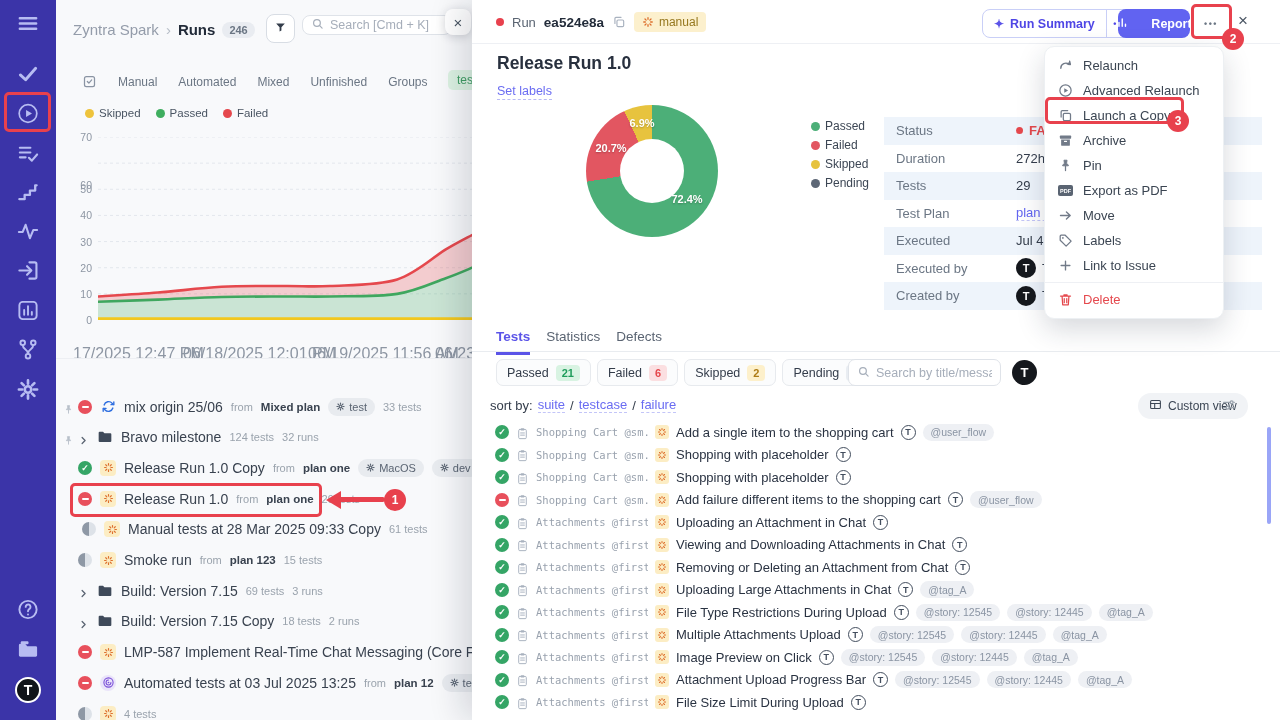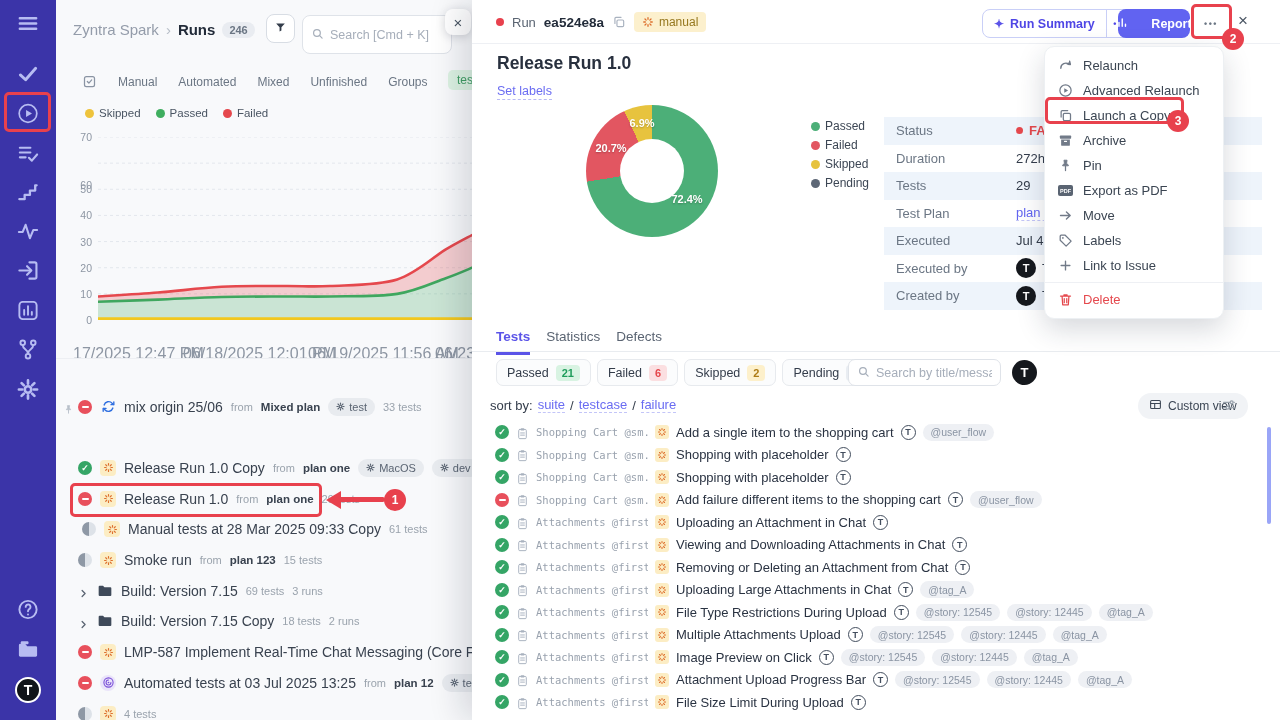--- a/index.html
+++ b/index.html
@@ -14,21 +14,21 @@
 #left-panel{position:absolute;left:56px;top:0;width:416px;height:720px;background:#f8f9fb;overflow:hidden;z-index:1}
 .lp-breadcrumb{position:absolute;left:17px;top:21px;display:flex;align-items:center;gap:7px;white-space:nowrap}
 .bc-proj{font-size:15px;color:#949caa}.bc-sep{font-size:15px;color:#b6bdc7}.bc-sec{font-size:15px;font-weight:700;color:#222b39}
 .bc-count{background:#e9ecf1;color:#6b7684;font-size:11px;font-weight:700;border-radius:10px;padding:2px 7px}
 .lp-funnel{position:absolute;left:210px;top:14px;width:29px;height:29px;border:1px solid #d8dde4;border-radius:8px;background:#fff;display:flex;align-items:center;justify-content:center;color:#333c4a;cursor:pointer}
 .lp-funnel svg{width:13px;height:13px}
 .search-box{position:absolute;display:flex;align-items:center;gap:6px;border:1px solid #dfe3e9;border-radius:8px;background:#fff;padding:0 8px;color:#a6aeba}
 .search-box svg{width:13px;height:13px;flex:none}
 .search-box input{border:none;outline:none;width:100%;font-size:12.5px;color:#333;background:transparent;font-family:"Liberation Sans",sans-serif}
 .search-box input::placeholder{color:#a6aeba}
-#lp-search{left:246px;top:15px;width:150px;height:39px}
+#lp-search{left:246px;top:15px;width:150px;height:20px}
 .lp-close{position:absolute;left:389px;top:9px;width:26px;height:26px;background:#fff;border-radius:8px;box-shadow:0 2px 10px rgba(20,30,50,.18);display:flex;align-items:center;justify-content:center;font-size:15px;color:#4a5563;cursor:pointer;z-index:2}
 #runs-tabs{position:absolute;left:26px;top:74px;display:flex;align-items:center;gap:21px;font-size:12px;color:#6b7684;white-space:nowrap}
 #runs-tabs .tab{cursor:pointer}
 #runs-tabs .tab-ic{width:15px;height:15px;color:#8a94a3}
 .tes-pill{position:absolute;left:392px;top:70px;background:#dcf2e2;color:#3f9d63;font-size:12px;border-radius:5px;padding:3px 9px;white-space:nowrap}
 #chart-legend{position:absolute;left:29px;top:107px;display:flex;gap:15px;align-items:center}
 .leg-item{display:flex;align-items:center;gap:5px;font-size:11.5px;color:#4a5563}
 .leg-dot{width:9px;height:9px;border-radius:50%}
 #chart-ylabels span{position:absolute;left:6px;width:30px;text-align:right;font-size:10.5px;color:#8d96a3}
 #chart-xlabels span{position:absolute;top:345px;font-size:16px;color:#8d96a3;white-space:nowrap}
@@ -298,20 +298,35 @@
           <div class="run-plan">Mixed plan</div>
           <div class="run-tag">
             <svg viewBox="0 0 24 24" fill="none" stroke="currentColor" stroke-width="3" stroke-linecap="round" stroke-linejoin="round">
               <circle cx="12" cy="12" r="3.4"></circle>
               <path d="M12 2.5v3.4M12 18.1v3.4M2.5 12h3.4M18.1 12h3.4M5.3 5.3l2.4 2.4M16.3 16.3l2.4 2.4M18.7 5.3l-2.4 2.4M7.7 16.3l-2.4 2.4"></path>
             </svg>
             <span>test</span>
           </div>
           <div class="run-meta">33 tests</div>
         </div>
+        <div class="run-row" style="top: 30.7px;">
+          <div class="run-pin"><svg viewBox="0 0 24 24" fill="currentColor" stroke="currentColor" stroke-width="1.4" stroke-linejoin="round">
+              <path d="M9.5 3.5h5l-.8 5.2 2.8 2.3v1.5H7.5V11l2.8-2.3z"></path>
+              <path d="M12 12.5V20" fill="none" stroke-width="2" stroke-linecap="round"></path>
+            </svg></div>
+          <div class="chev"><svg viewBox="0 0 24 24" fill="none" stroke="currentColor" stroke-width="2.8" stroke-linecap="round" stroke-linejoin="round">
+              <path d="M9 5.5l6.5 6.5L9 18.5"></path>
+            </svg></div>
+          <div class="fold"><svg viewBox="0 0 24 24" fill="currentColor">
+              <path d="M2.5 5.5A1.5 1.5 0 014 4h5l2.2 2.5H20a1.5 1.5 0 011.5 1.5v10A1.5 1.5 0 0120 19.5H4A1.5 1.5 0 012.5 18z"></path>
+            </svg></div>
+          <div class="run-title">Bravo milestone</div>
+          <div class="run-meta">124 tests</div>
+          <div class="run-meta">32 runs</div>
+        </div>
         <div class="run-row" style="top: 61.4px;">
           <div class="st passed">✓</div>
           <div class="kind manual">
             <svg viewBox="0 0 24 24" fill="none" stroke="currentColor" stroke-width="2.6" stroke-linecap="round" stroke-linejoin="round">
               <path d="M12 3.5v3.2M12 17.3v3.2M3.5 12h3.2M17.3 12h3.2M6 6l2.3 2.3M15.7 15.7L18 18M18 6l-2.3 2.3M8.3 15.7L6 18"></path>
             </svg>
           </div>
           <div class="run-title">Release Run 1.0 Copy</div>
           <div class="run-from">from</div>
           <div class="run-plan">plan one</div>

